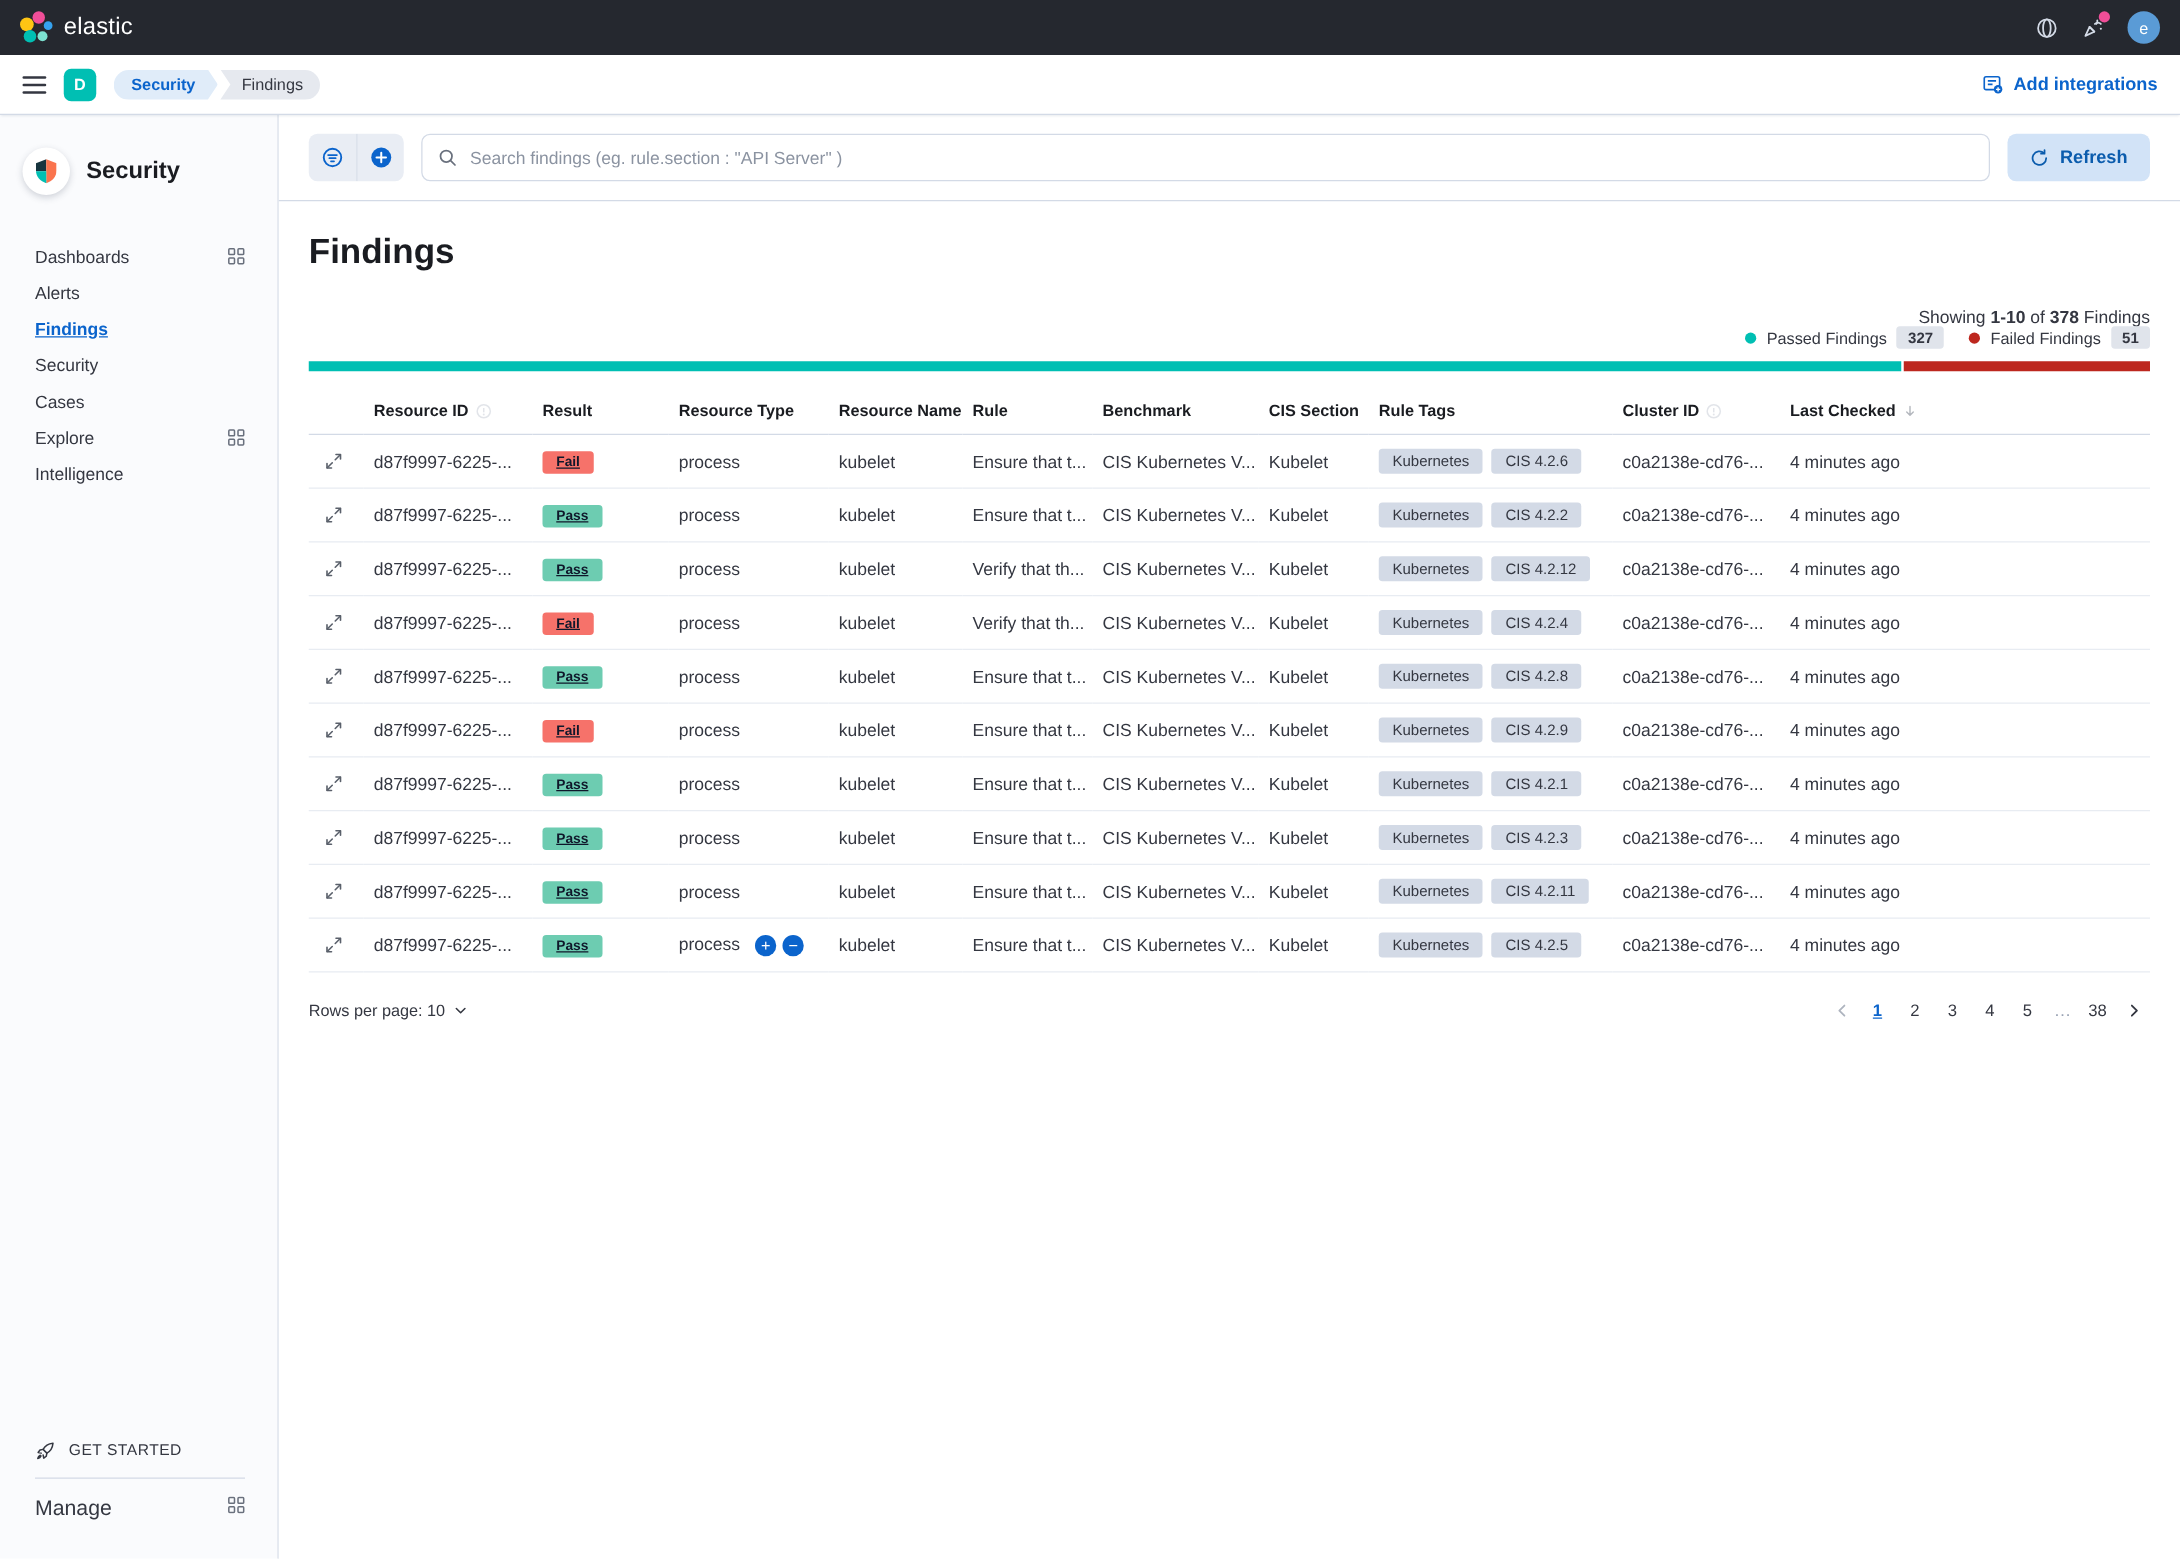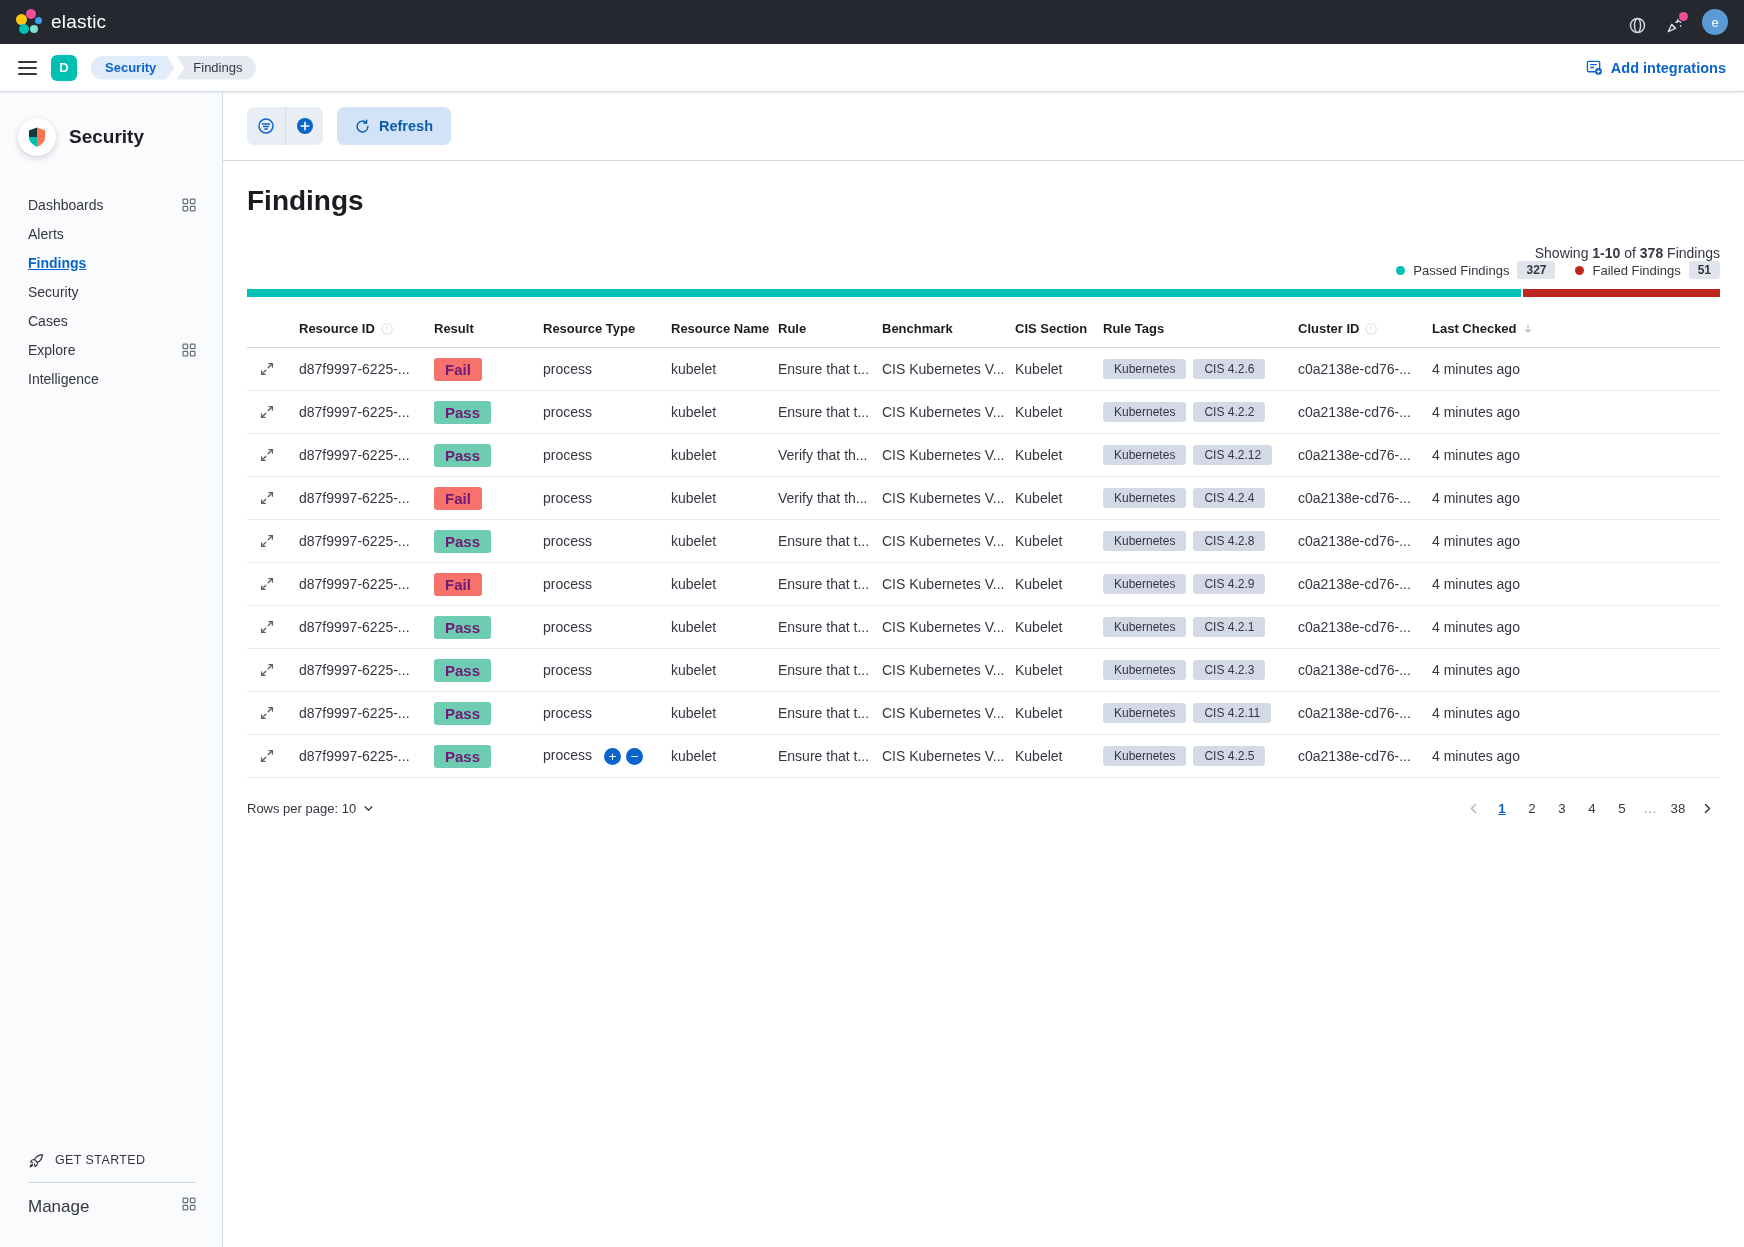--- a/index.html
+++ b/index.html
@@ -11,21 +11,21 @@
     overflow: hidden;
   }
   button { font-family: inherit; background: none; border: none; cursor: pointer; color: inherit; }
   input { font-family: inherit; }
 
   
   .top-header {
     height: 44px; background: var(--header-bg); display: flex; align-items: center;
     padding: 0 16px;
   }
-  .hdr-side { flex: 1 1 0; display: flex; align-items: flex-end; }
+  .hdr-side { flex: 1 1 0; display: flex; align-items: center; }
   .hdr-side.right { justify-content: flex-end; gap: 18px; }
   .brand { display: flex; align-items: center; gap: 9px; }
   .logo { position: relative; width: 26px; height: 26px; }
   .logo i { position: absolute; border-radius: 50%; }
   .brand-name { color: #fff; font-size: 19px; letter-spacing: .2px; }
   .hdr-search {
     width: 540px; height: 31px; border: 1px solid #5a6069; border-radius: 6px;
     display: flex; align-items: center; padding: 0 10px; gap: 8px; background: rgba(0,0,0,.12);
   }
   .hdr-search input {
@@ -143,21 +143,21 @@
   table.findings th {
     text-align: left; font-size: 13px; font-weight: 700; color: var(--text-heading);
     padding: 10px 8px 11px; border-bottom: 1px solid var(--border); white-space: nowrap;
   }
   table.findings th .th-inner { display: inline-flex; align-items: center; gap: 5px; }
   table.findings td {
     font-size: 14px; color: #343741; padding: 0 8px; height: 43px;
     border-bottom: 1px solid var(--row-border); white-space: nowrap; overflow: hidden;
   }
   .expand-btn { display: flex; align-items: center; justify-content: center; width: 24px; height: 24px; }
-  .badge-result { display: inline-block; border-radius: 3px; padding: 3px 11px; font-size: 15px; font-weight: 600; color: #701a75; }
+  .badge-result { display: inline-block; border-radius: 3px; padding: 3px 11px; font-size: 11px; font-weight: 600; color: #0f172a; text-decoration: underline; }
   .badge-result.fail { background: var(--fail-badge-bg); }
   .badge-result.pass { background: var(--pass-badge-bg); }
   .tag-badge { display: inline-block; background: var(--tag-badge-bg); border-radius: 3px; padding: 3px 11px; font-size: 12px; font-weight: 500; color: #343741; margin-right: 7px; }
   .filter-actions { display: inline-flex; gap: 5px; margin-left: 12px; vertical-align: middle; }
   .fa-btn { width: 17px; height: 17px; border-radius: 50%; background: var(--primary-blue); color: #fff; font-size: 13px; line-height: 1; display: inline-flex; align-items: center; justify-content: center; padding: 0; }
 
   .table-footer { display: flex; align-items: center; justify-content: space-between; margin-top: 16px; }
   .rpp { display: flex; align-items: center; gap: 7px; font-size: 13px; }
   .pager { display: flex; align-items: center; gap: 2px; font-size: 14px; }
   .page-btn { min-width: 28px; height: 28px; display: flex; align-items: center; justify-content: center; border-radius: 4px; }
@@ -325,20 +325,27 @@
               <path d="M5.5 7h7M6.5 9.5h5M7.8 12h2.4" stroke="#0B64CC" stroke-width="1.4" stroke-linecap="round"></path>
             </svg>
         </button>
         <button class="filter-btn">
           <svg width="18" height="18" viewBox="0 0 18 18">
               <circle cx="9" cy="9" r="8" fill="#0B64CC"></circle>
               <path d="M9 5.2v7.6M5.2 9h7.6" stroke="#fff" stroke-width="1.6" stroke-linecap="round"></path>
             </svg>
         </button>
       </div>
+      <div class="search-findings">
+        <svg width="16" height="16" viewBox="0 0 16 16">
+            <circle cx="7" cy="7" r="4.6" fill="none" stroke="#69707d" stroke-width="1.4"></circle>
+            <path d="M10.5 10.5 14 14" stroke="#69707d" stroke-width="1.4" stroke-linecap="round"></path>
+          </svg>
+        <input type="text" placeholder="Search findings (eg. rule.section : &quot;API Server&quot; )" style="">
+      </div>
       <button class="refresh-btn">
         <svg width="15" height="15" viewBox="0 0 16 16">
             <path d="M13.8 8A5.8 5.8 0 1 1 12 3.8" fill="none" stroke="#0B5CAD" stroke-width="1.5" stroke-linecap="round"></path>
             <path d="M12.4 1.2v3h-3" fill="none" stroke="#0B5CAD" stroke-width="1.5" stroke-linecap="round" stroke-linejoin="round"></path>
           </svg>
         <span>Refresh</span>
       </button>
     </div>
 
     <div class="content">

